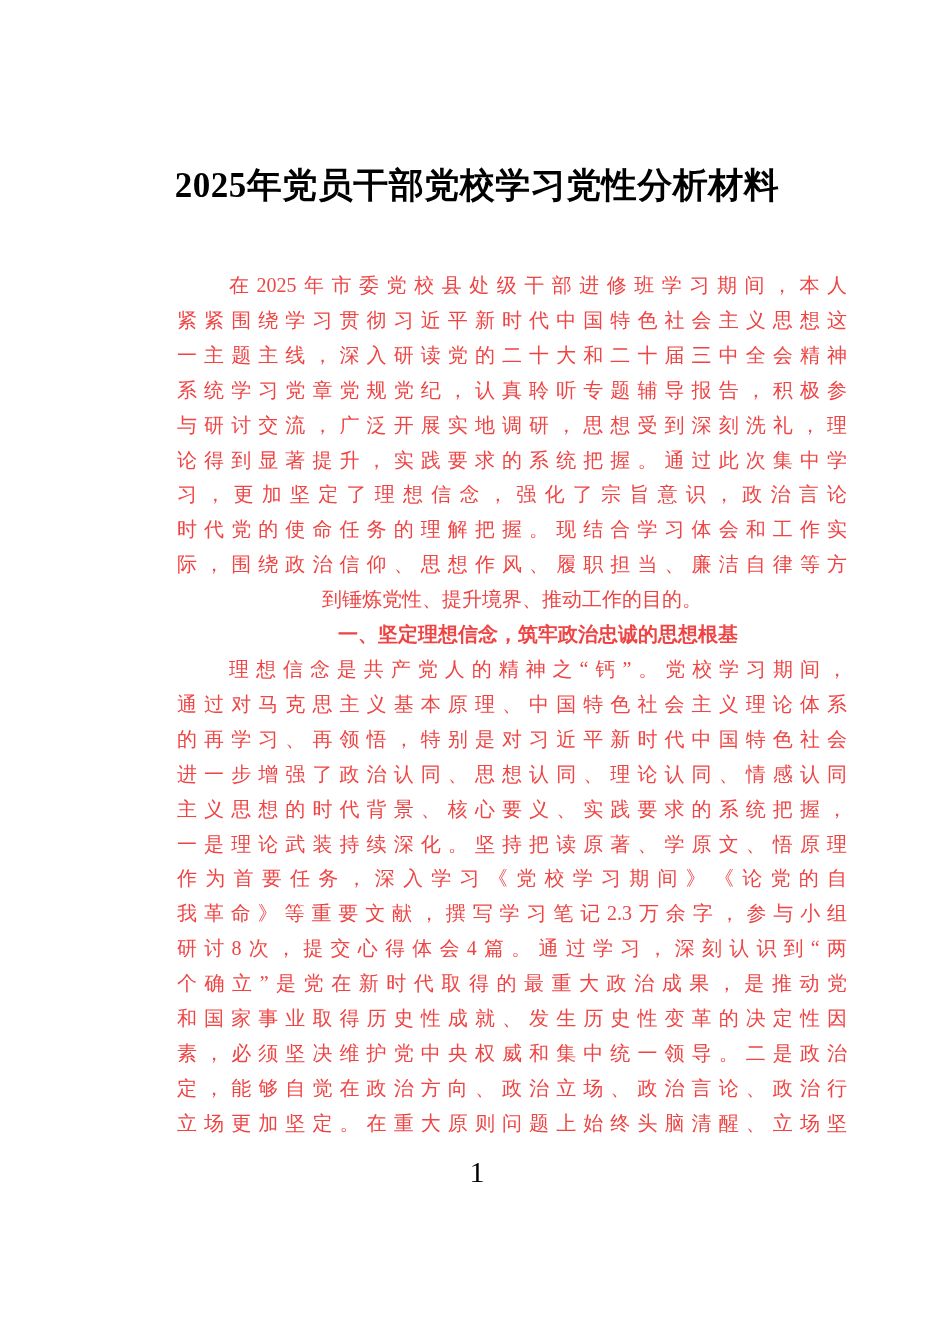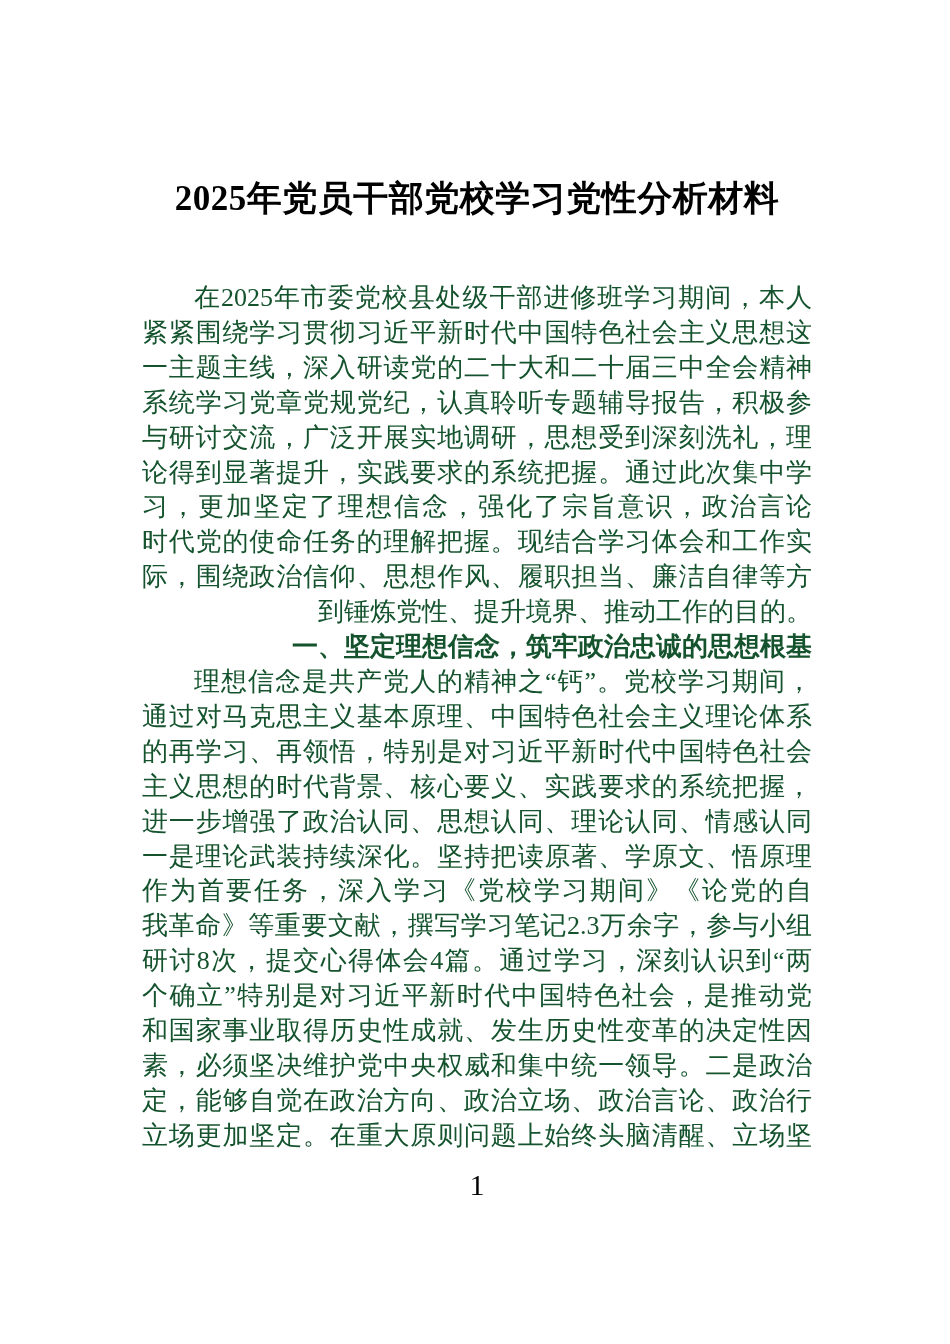--- a/index.html
+++ b/index.html
@@ -12,44 +12,45 @@
     height: 1344px;
     overflow: hidden;
     font-family: "Liberation Serif", "DejaVu Serif", serif;
     color: #000000;
   }
   .page {
     width: 950px;
     height: 1344px;
     background: #ffffff;
     box-sizing: border-box;
-    padding: 13px 138px 0 142px;
+    padding: 0 138px 0 142px;
   }
   .doc-title {
     margin: 0;
     padding-top: 162px;
     width: 670px;
     text-align: center;
     font-size: 35px;
     line-height: 48px;
     font-weight: 600;
     letter-spacing: 0.5px;
     color: #000000;
   }
   .doc-body {
     margin-top: 58px;
     width: 670px;
-    font-size: 26px;
-    color: #14532d;
+    font-size: 20px;
+    color: #ef4444;
+    margin-left: 35px;
   }
   .line {
     height: 34.92px;
     line-height: 34.92px;
     white-space: nowrap;
-    text-align: right;
+    text-align: center;
   }
   .line.fill {
     white-space: normal;
     text-align: justify;
     text-align-last: justify;
     text-justify: inter-character;
     overflow: hidden;
   }
   .line.indent {
     padding-left: 52px;
@@ -80,27 +81,27 @@
       <div class="line fill">与研讨交流，广泛开展实地调研，思想受到深刻洗礼，理</div>
       <div class="line fill">论得到显著提升，实践要求的系统把握。通过此次集中学</div>
       <div class="line fill">习，更加坚定了理想信念，强化了宗旨意识，政治言论</div>
       <div class="line fill">时代党的使命任务的理解把握。现结合学习体会和工作实</div>
       <div class="line fill">际，围绕政治信仰、思想作风、履职担当、廉洁自律等方</div>
       <div class="line">到锤炼党性、提升境界、推动工作的目的。</div>
       <div class="line heading indent">一、坚定理想信念，筑牢政治忠诚的思想根基</div>
       <div class="line indent fill">理想信念是共产党人的精神之“钙”。党校学习期间，</div>
       <div class="line fill">通过对马克思主义基本原理、中国特色社会主义理论体系</div>
       <div class="line fill">的再学习、再领悟，特别是对习近平新时代中国特色社会</div>
+      <div class="line fill">进一步增强了政治认同、思想认同、理论认同、情感认同</div>
       <div class="line fill">主义思想的时代背景、核心要义、实践要求的系统把握，</div>
-      <div class="line fill">进一步增强了政治认同、思想认同、理论认同、情感认同</div>
       <div class="line fill">一是理论武装持续深化。坚持把读原著、学原文、悟原理</div>
       <div class="line fill">作为首要任务，深入学习《党校学习期间》《论党的自</div>
       <div class="line fill">我革命》等重要文献，撰写学习笔记2.3万余字，参与小组</div>
       <div class="line fill">研讨8次，提交心得体会4篇。通过学习，深刻认识到“两</div>
-      <div class="line fill">个确立”特别是对习近平新时代中国特色社会，是推动党</div>
+      <div class="line fill">个确立”是党在新时代取得的最重大政治成果，是推动党</div>
       <div class="line fill">和国家事业取得历史性成就、发生历史性变革的决定性因</div>
       <div class="line fill">素，必须坚决维护党中央权威和集中统一领导。二是政治</div>
       <div class="line fill">定，能够自觉在政治方向、政治立场、政治言论、政治行</div>
       <div class="line fill">立场更加坚定。在重大原则问题上始终头脑清醒、立场坚</div>
     </div>
 
   <div class="page-number">1</div>
 </div>
 
 </body></html>

